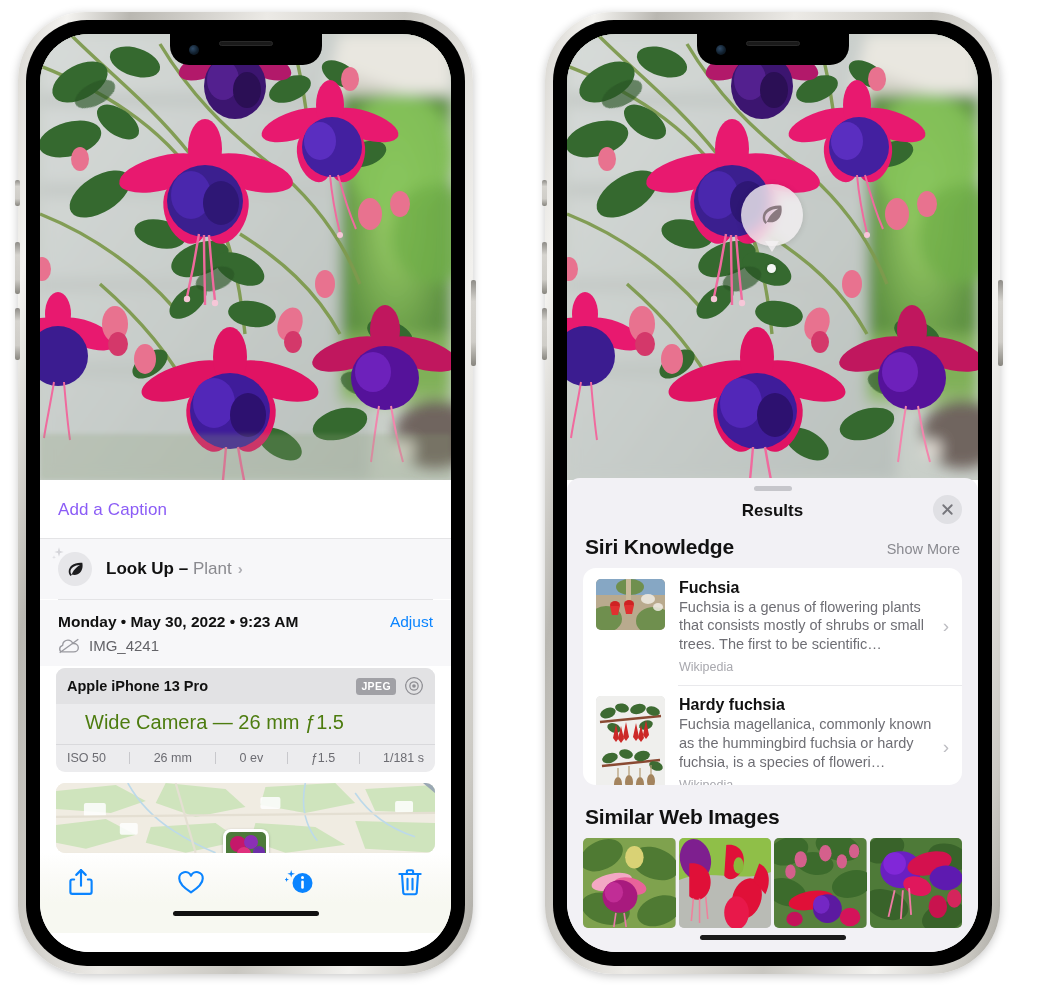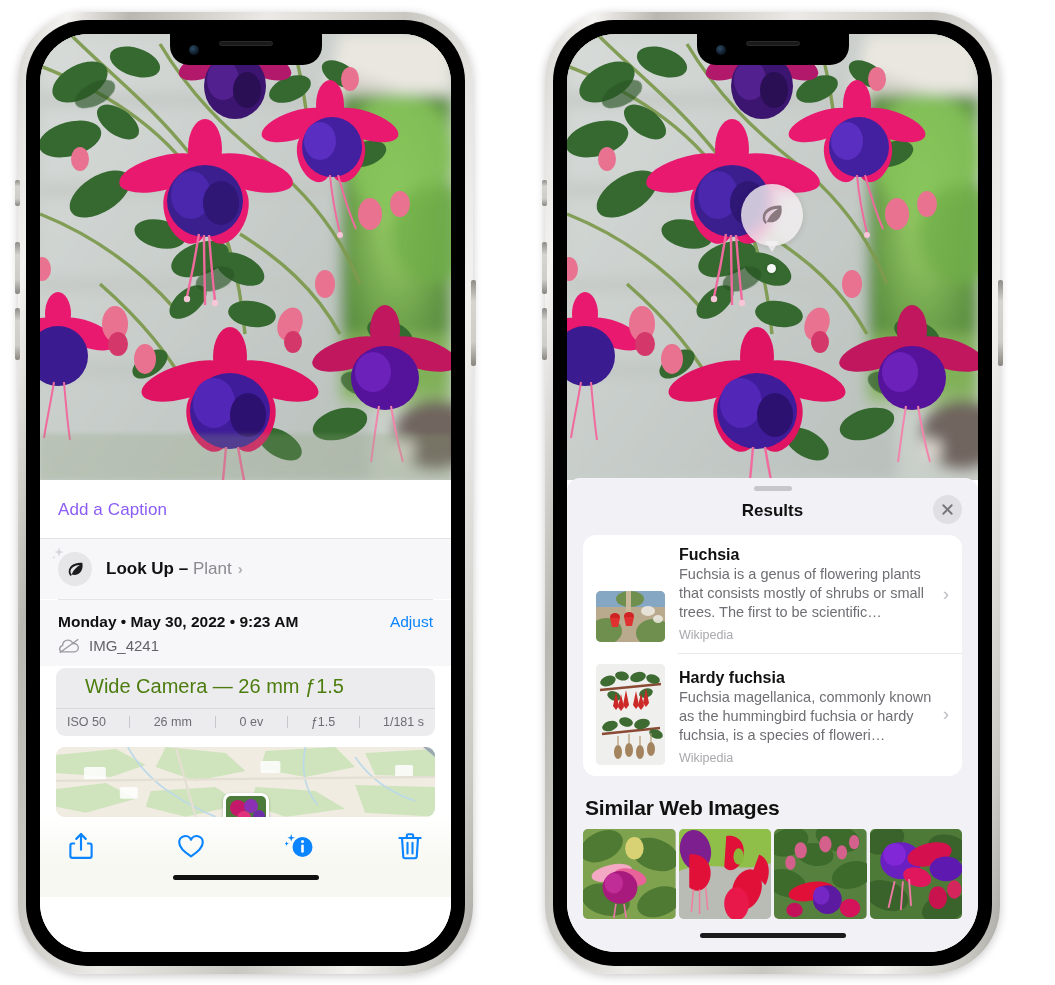--- a/index.html
+++ b/index.html
@@ -225,21 +225,21 @@
   .sec-head {
     display: flex; align-items: baseline; justify-content: space-between;
     padding: 0 18px 9px 18px;
   }
   .sec-title { font-size: 21px; font-weight: 700; color: #111; letter-spacing: -.2px; }
   .sec-action { font-size: 14.5px; color: #8a8a90; cursor: pointer; }
 
   .knowledge-card {
     margin: 0 16px; background: #fff; border-radius: 13px; overflow: hidden;
   }
-  .k-row { display: flex; align-items: flex-end; padding: 11px 11px 11px 13px; position: relative; }
+  .k-row { display: flex; align-items: flex-start; padding: 11px 11px 11px 13px; position: relative; }
   .k-row + .k-row::before {
     content: ""; position: absolute; left: 95px; right: 0; top: 0; height: 1px; background: #e9e9ec;
   }
   .k-thumb { flex: 0 0 auto; border-radius: 5px; overflow: hidden; background: #ddd; }
   .k-thumb.wide { width: 69px; height: 51px; }
   .k-thumb.tall { width: 69px; height: 101px; }
   .k-body { flex: 1 1 auto; padding: 0 8px 0 14px; min-width: 0; }
   .k-title { font-size: 16px; font-weight: 700; color: #111; margin-bottom: 1px; }
   .k-desc { font-size: 14.5px; line-height: 1.30; color: #6e6e74; }
   .k-src { font-size: 12.5px; color: #a8a8ae; margin-top: 6px; }
@@ -494,20 +494,31 @@
           </div>
           <div class="file-row">
             <svg width="22" height="16" viewBox="0 0 26 18">
               <path d="M7 16h11.5c3 0 5.5-2.2 5.5-5s-2.5-5-5.5-5c-.3 0-.6 0-.9.1C16.6 3.7 14.4 2 11.8 2 8.3 2 5.5 4.7 5.5 8v.2C3.5 8.8 2 10.5 2 12.6 2 14.5 3.6 16 5.6 16z" fill="none" stroke="#9a9aa0" stroke-width="1.6"></path>
               <line x1="2" y1="17" x2="24" y2="1" stroke="#9a9aa0" stroke-width="1.6"></line>
             </svg>
             <div class="file-name">IMG_4241</div>
           </div>
 
           <div class="camera-card">
+            <div class="cam-head">
+              <div class="cam-model">Apple iPhone 13 Pro</div>
+              <div class="cam-head-right">
+                <div class="fmt-chip">JPEG</div>
+                <svg width="20" height="20" viewBox="0 0 24 24">
+                  <circle cx="12" cy="12" r="10" fill="none" stroke="#8e8e93" stroke-width="1.5"></circle>
+                  <circle cx="12" cy="12" r="5" fill="none" stroke="#8e8e93" stroke-width="1.5"></circle>
+                  <circle cx="12" cy="12" r="2.2" fill="#8e8e93"></circle>
+                </svg>
+              </div>
+            </div>
             <div class="cam-body">
               <div class="cam-lens">Wide Camera — 26 mm ƒ1.5</div>
             </div>
             <div class="exif-row">
               <div class="exif-item">ISO 50</div>
               <div class="exif-sep"></div>
               <div class="exif-item">26 mm</div>
               <div class="exif-sep"></div>
               <div class="exif-item">0 ev</div>
               <div class="exif-sep"></div>
@@ -799,20 +810,24 @@
           <div class="sheet-head">
             <div class="sheet-title">Results</div>
             <div class="close-btn">
               <svg viewBox="0 0 16 16" fill="none" stroke="currentColor" stroke-width="2" stroke-linecap="round">
                 <path d="M3.5 3.5 L12.5 12.5"></path>
                   <path d="M12.5 3.5 L3.5 12.5"></path>
               </svg>
             </div>
           </div>
 
+          <div class="sec-head">
+            <div class="sec-title">Siri Knowledge</div>
+            <div class="sec-action">Show More</div>
+          </div>
 
           <div class="knowledge-card">
             <div class="k-row">
               <div class="k-thumb wide">
                 <svg viewBox="0 0 69 51" preserveAspectRatio="xMidYMid slice" aria-hidden="true">
                   <rect width="69" height="51" fill="#b9aa8e"></rect>
                   <rect y="0" width="69" height="16" fill="#86a7c4"></rect>
                   <g fill="#6f8f4e">
                     <ellipse cx="10" cy="40" rx="16" ry="13"></ellipse>
                     <ellipse cx="58" cy="42" rx="18" ry="14"></ellipse>

